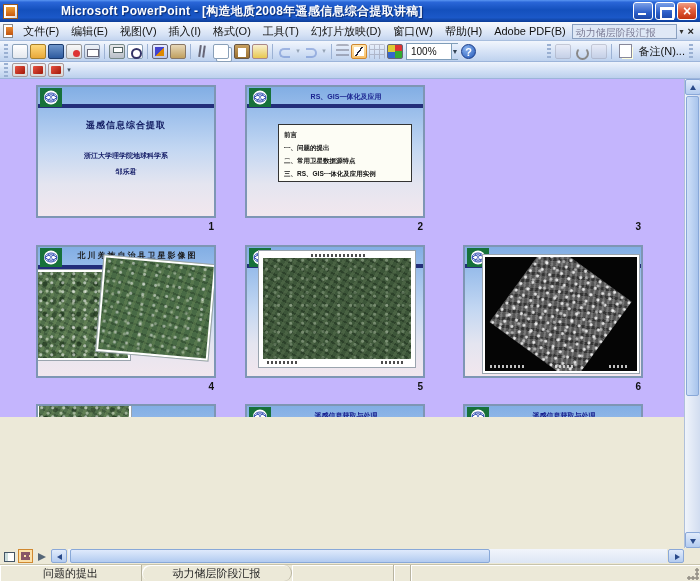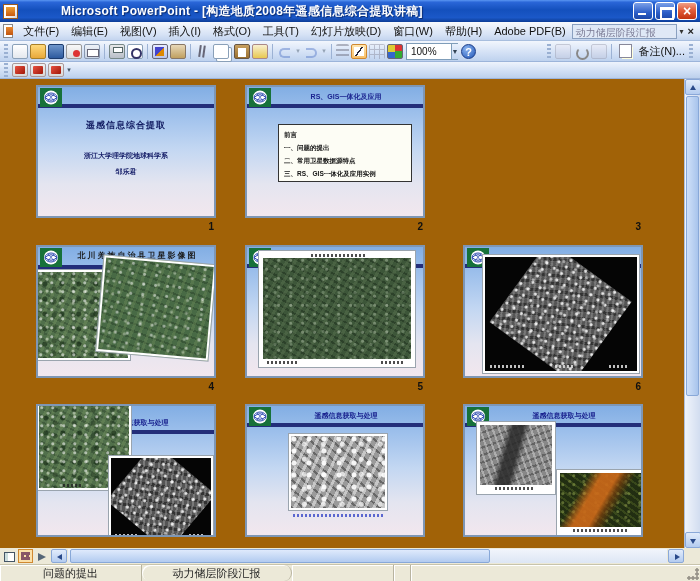--- a/index.html
+++ b/index.html
@@ -106,21 +106,21 @@
     border:2px solid #888; border-radius:50%; border-top-color:transparent; }
   .notesbtn { display:flex; align-items:center; gap:7px; padding:1px 4px; height:18px; }
   .ic-notes { width:13px; height:14px; background:#fff; border:1px solid #889;
     box-shadow:2px 2px 0 -1px #ffd; }
   .noteslbl { font-size:11px; color:#111; white-space:nowrap; }
   .ic-pdf { width:16px; height:14px; background:linear-gradient(180deg,#f0f0f0,#d8d8d8); border:1px solid #a99; }
   .ic-pdf::after { content:""; position:absolute; left:2px; top:2px; width:10px; height:8px;
     background:linear-gradient(135deg,#e85040,#a01808); border-radius:1px; }
 
   
-  .sorter { position:absolute; left:0; top:79px; width:684px; height:469px; background:#a16207; overflow:hidden; }
+  .sorter { position:absolute; left:0; top:79px; width:684px; height:338px; background:#c4b5fd; overflow:hidden; }
   .slide { position:absolute; width:180px; height:133px; border:2px solid #7e96b4; overflow:hidden;
     background:linear-gradient(180deg,#82aee4 0%,#9fc1ec 22%,#c3d7f2 48%,#e4e5f0 75%,#f2e7ee 100%); }
   .snum { position:absolute; width:16px; text-align:right; font-size:10px; font-weight:bold; color:#111; }
   .logo { position:absolute; left:2px; top:1px; width:22px; height:19px; }
   .sbar { position:absolute; left:0; right:0; top:17px; height:4px; background:#232e7a; }
   .stitle { position:absolute; top:5px; left:26px; right:4px; text-align:center; font-size:7px;
     font-weight:bold; color:#1b2490; white-space:nowrap; overflow:hidden; }
   .s1title { position:absolute; top:32px; left:0; right:0; text-align:center; font-size:9px;
     font-weight:bold; color:#101a60; letter-spacing:1px; }
   .s1sub { position:absolute; left:0; right:0; text-align:center; font-size:7px; font-weight:bold; color:#18206a; }

